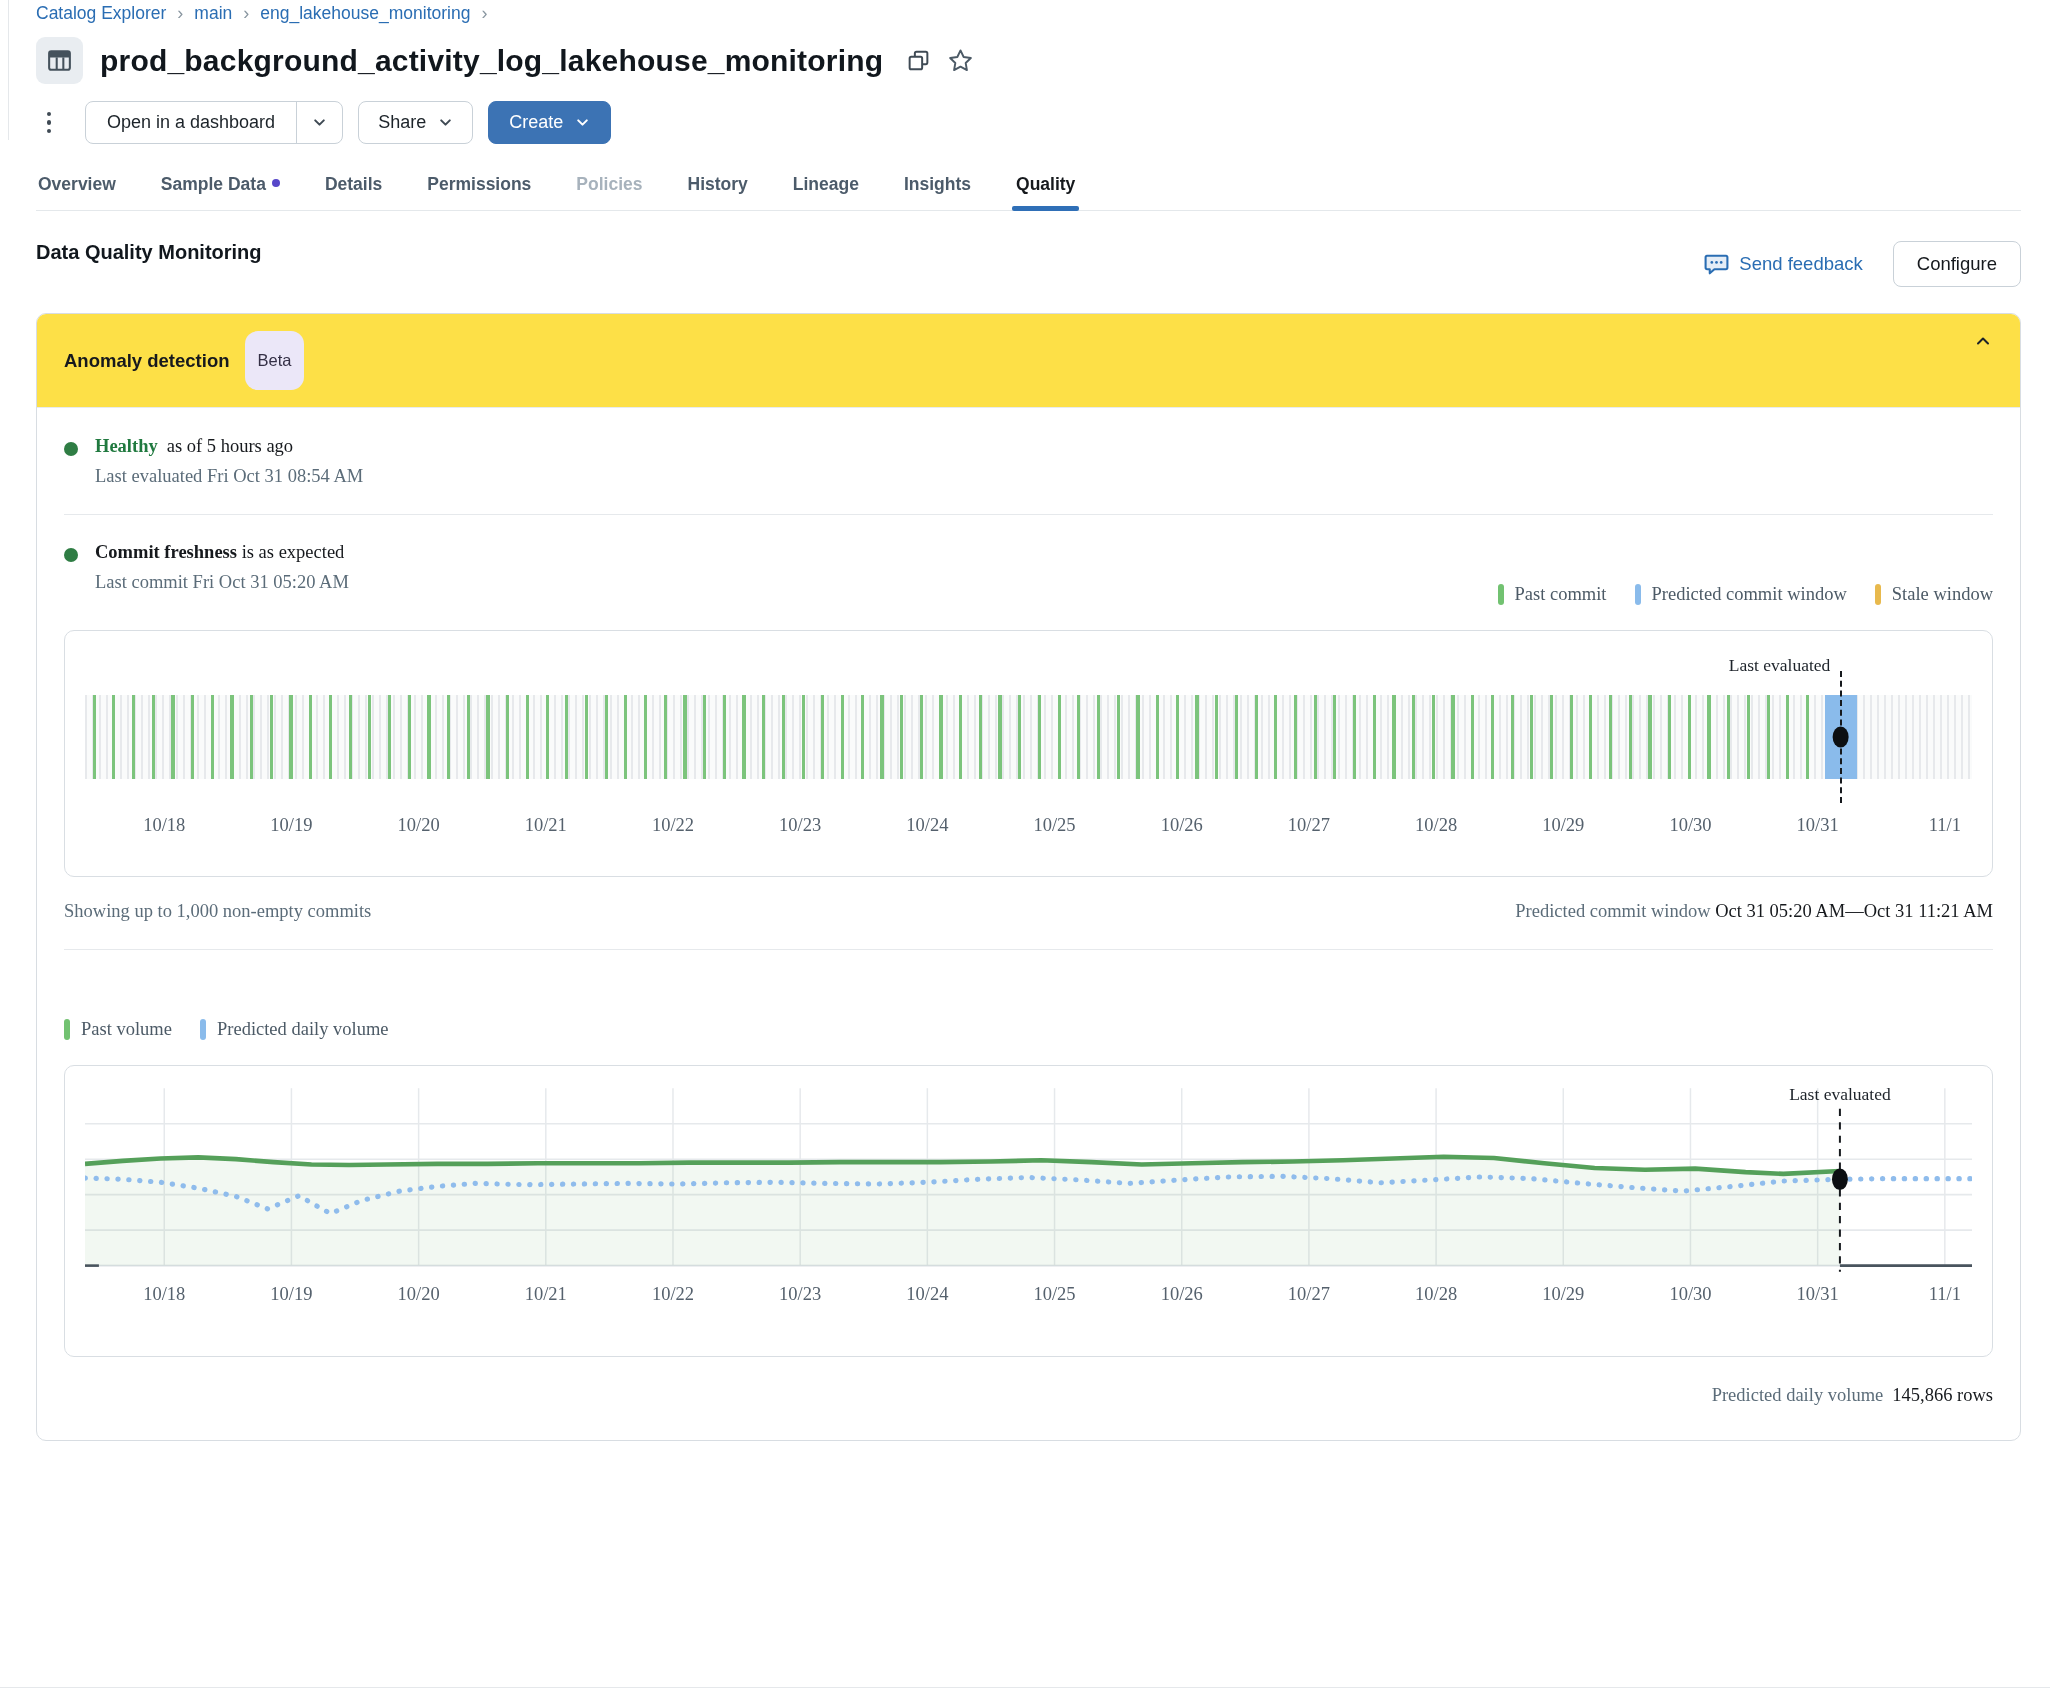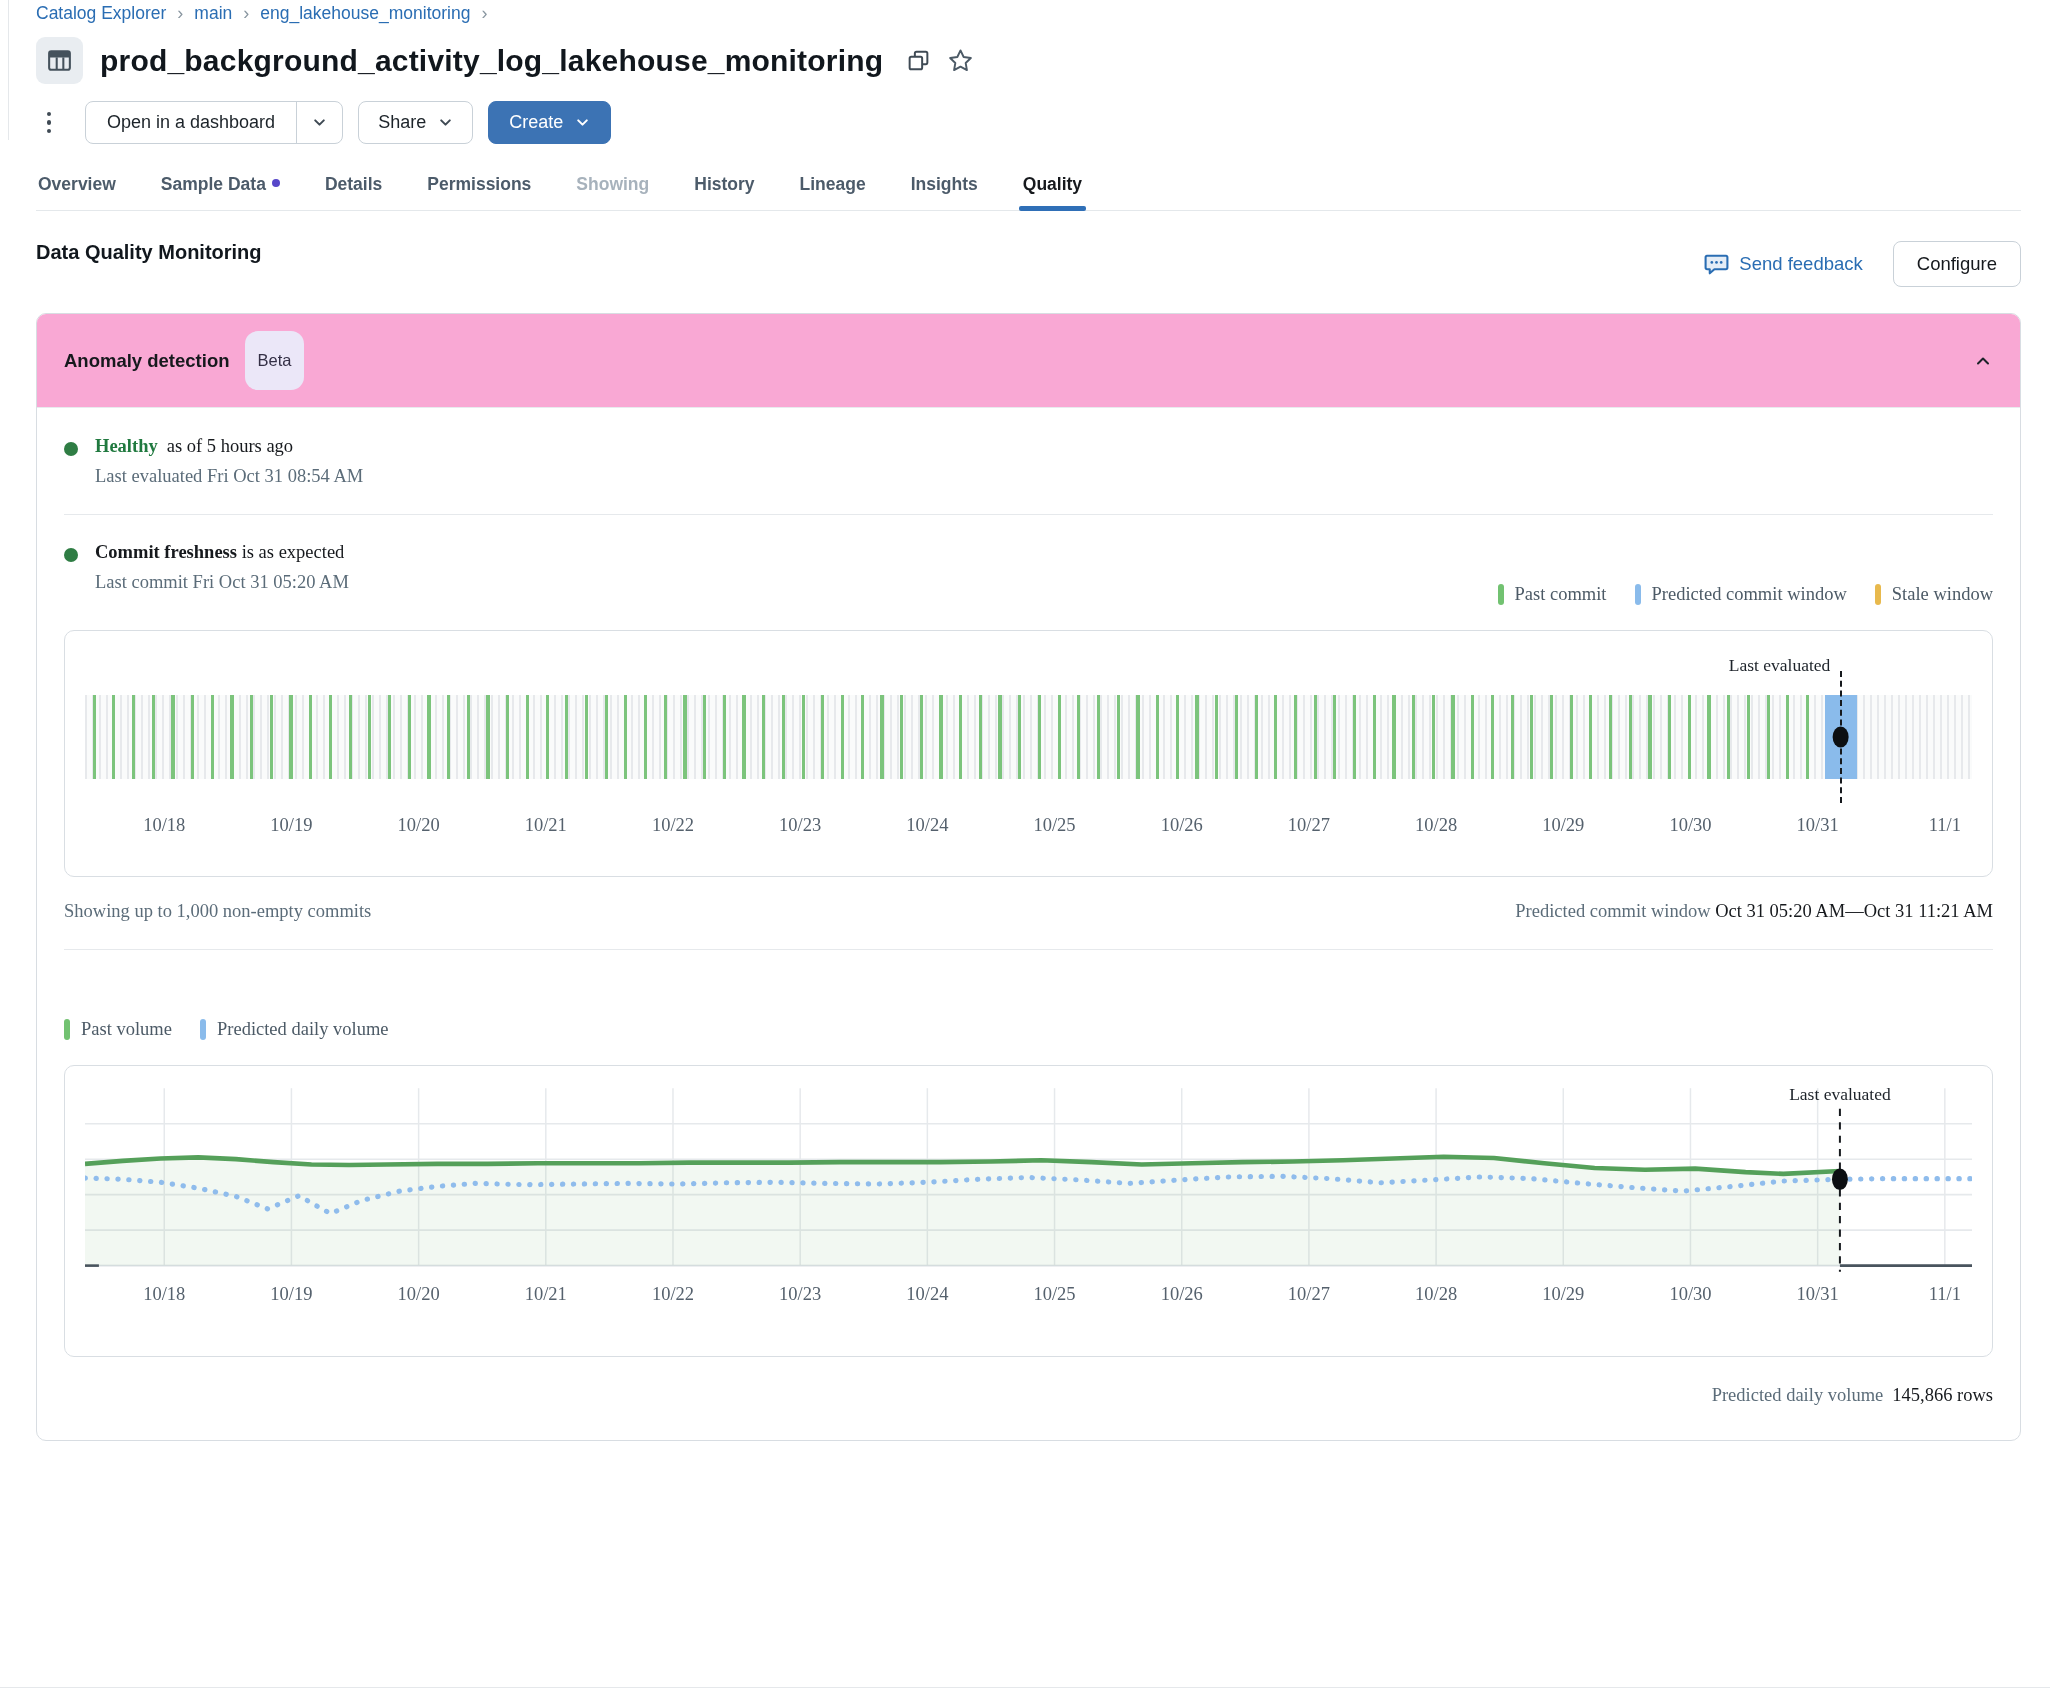--- a/index.html
+++ b/index.html
@@ -43,21 +43,21 @@
 
   
   .section-row { display:flex; align-items:flex-start; justify-content:space-between; margin-top:30px; }
   .section-title { font-size:20px; font-weight:700; color:#11171d; }
   .section-right { display:flex; align-items:center; gap:30px; }
   .feedback-link { display:flex; align-items:center; gap:9px; color:#2a6db3; font-size:18.5px; cursor:pointer; }
   .configure-btn { height:46px; padding:0 23px; border:1px solid #c9d1d8; border-radius:8px; background:#fff; font-size:18.5px; color:#16191d; cursor:pointer; }
 
   
   .card { margin-top:26px; border:1px solid #d8dde2; border-radius:10px; overflow:hidden; background:#fff; }
-  .card-header { background:#f9a8d4; border-bottom:1px solid #e8ebee; padding:17px 27px; display:flex; align-items:center; justify-content:space-between; }
+  .card-header { background:#fde047; border-bottom:1px solid #e8ebee; padding:17px 27px; display:flex; align-items:flex-start; justify-content:space-between; }
   .card-header-left { display:flex; align-items:center; gap:15px; }
   .card-title { font-size:18.5px; font-weight:700; color:#16191d; }
   .beta-badge { background:#ebe7f8; color:#343046; font-size:16.5px; padding:20px 13px; border-radius:13px; }
   .collapse-chevron { cursor:pointer; display:flex; }
   .card-body { padding:28px 27px 34px;font-family:Liberation Serif, serif; }
 
   
   .status-row { display:flex; gap:17px; }
   .sdot { width:14px; height:14px; border-radius:50%; background:#2f7d44; margin-top:6px; flex:none; }
   .sline1 { font-size:18.5px; color:#16191d; }
@@ -174,21 +174,21 @@
           <span>Sample Data</span>
           <span class="tabdot"></span>
         </div>
         <div class="tab">
           <span>Details</span>
         </div>
         <div class="tab">
           <span>Permissions</span>
         </div>
         <div class="tab disabled">
-          <span>Showing</span>
+          <span>Policies</span>
         </div>
         <div class="tab">
           <span>History</span>
         </div>
         <div class="tab">
           <span>Lineage</span>
         </div>
         <div class="tab">
           <span>Insights</span>
         </div>

